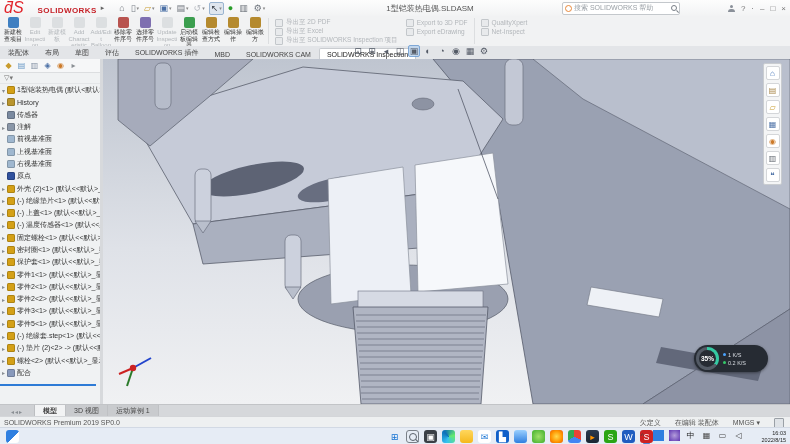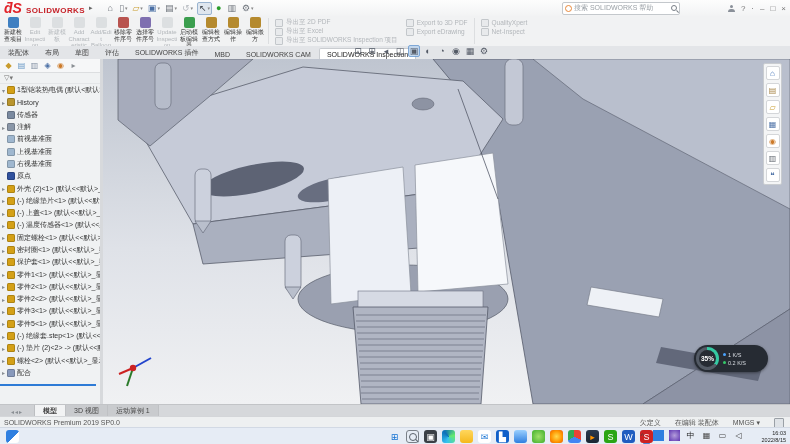--- a/index.html
+++ b/index.html
@@ -1,21 +1,21 @@
 <!DOCTYPE html>
 <html><head>
 <meta charset="utf-8">
 <style>
   html,body{margin:0;padding:0;}
   body{width:790px;height:444px;overflow:hidden;font-family:"Liberation Sans","DejaVu Sans",sans-serif;background:#e9ebee;position:relative;-webkit-font-smoothing:antialiased;}
   #app{position:absolute;inset:0;}
   
   #titlebar{position:absolute;left:0;top:0;width:790px;height:16px;background:linear-gradient(#fdfdfd,#f2f3f4);border-bottom:1px solid #e0e1e3;display:flex;align-items:center;font-size:8px;color:#444;}
   #logo{display:flex;align-items:baseline;margin-left:4px;white-space:nowrap;}
-  #logo .mark{color:#e12229;font-weight:bold;font-style:italic;font-size:14px;margin-right:4px;}
+  #logo .mark{color:#e12229;font-weight:normal;font-style:italic;font-size:16px;margin-right:14px;}
   #logo .word{color:#c62128;font-weight:bold;letter-spacing:.4px;font-size:8px;}
   #menu-arrow{color:#666;font-size:7px;margin:0 6px 0 4px;}
   #qat{display:flex;align-items:center;gap:3px;margin-left:8px;}
   .qat-item{display:flex;align-items:center;padding:1px 1px;border-radius:2px;}
   .qat-item.pressed{background:#dfe6ee;border:1px solid #9ab4d0;}
   .qat-item .g{font-size:9px;line-height:9px;}
   .qat-item .car{font-size:5px;color:#888;margin-left:1px;}
   #win-title{position:absolute;left:300px;width:260px;text-align:center;color:#555;font-size:8px;white-space:nowrap;}
   #searchbox{position:absolute;right:110px;width:112px;height:11px;border:1px solid #c4c8cc;border-radius:2px;background:#fff;display:flex;align-items:center;font-size:7px;color:#9aa0a6;padding:0 2px;gap:2px;}
   #searchbox .compass{width:7px;height:7px;border-radius:50%;border:1.5px solid #e8883a;box-sizing:border-box;}
@@ -142,20 +142,21 @@
         </span>
         <span class="qat-item">
           <span class="g" style="color: rgb(109, 115, 123);">▥</span>
           <span class="car"></span>
         </span>
         <span class="qat-item">
           <span class="g" style="color: rgb(109, 115, 123);">⚙</span>
           <span class="car">▾</span>
         </span>
       </div>
+    <div id="win-title">1型铠装热电偶.SLDASM</div>
     <div id="searchbox">
       <span class="compass"></span>
       <span class="txt">搜索 SOLIDWORKS 帮助</span>
       <span class="mag"></span>
     </div>
     <div id="tb-right">
       <span class="person"></span>
       <span>?</span>
       <span>·</span>
       <span>–</span>

